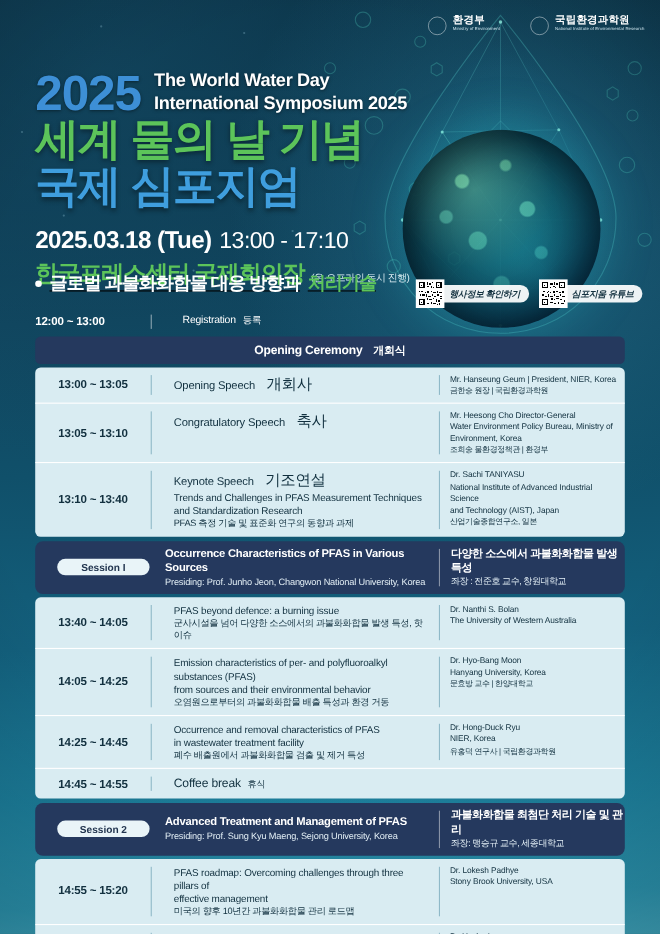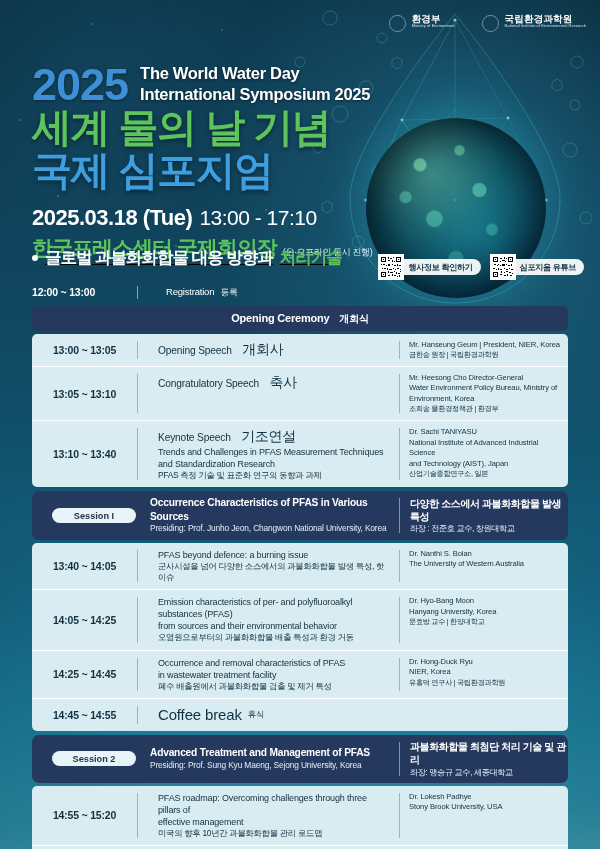--- a/index.html
+++ b/index.html
@@ -80,21 +80,21 @@
   .topic .t1 { font-size:16.5px; font-weight:bold; color:#ffffff; letter-spacing:-1px; }
   .topic .t2 { font-size:16.5px; font-weight:bold; color:#5cc45a; letter-spacing:-1px; }
 
   
   .qrwrap { position:absolute; right:16px; top:254px; display:flex; gap:9px; z-index:6; }
   .qritem { position:relative; display:flex; align-items:center; }
   .qrimg { width:26px; height:26px; background:#fff; padding:1.5px; position:relative; z-index:2; }
   .qrpill {
     margin-left:-9px; padding:2.5px 8px 2.5px 13px;
     background:rgba(255,255,255,.93); border-radius:9px;
-    font-size:8.2px; font-weight:bold; color:#13313f; white-space:nowrap; letter-spacing:-.4px;
+    font-size:8.2px; font-weight:bold; color:#13313f; white-space:nowrap; letter-spacing:-.4px;font-style:italic;
   }
 
   
   .sched { position:absolute; left:32px; top:282px; width:536px; z-index:5; }
   .prerow {
     display:flex; align-items:center; height:20px; color:#ffffff;
   }
   .prerow .time { width:105px; font-size:10.5px; font-weight:bold; letter-spacing:-.2px;}
   .prerow .sep { width:1px; height:13px; background:rgba(255,255,255,.5); }
   .prerow .desc { padding-left:28px; font-size:9.5px; letter-spacing:-.2px; }
@@ -118,21 +118,21 @@
   .srow .mid { flex:1; padding:6px 8px 6px 20px; min-width:0; }
   .srow .vsep2 { width:1px; background:#8fb9c8; margin:7px 0; flex:none; }
   .srow .right { width:168px; flex:none; padding:6px 6px 6px 9px; }
   .t-en { font-size:9px; color:#11303f; line-height:1.34; letter-spacing:-.15px; }
   .t-en.big { font-size:10.2px; }
   .t-kr { font-size:8.4px; color:#11303f; line-height:1.34; letter-spacing:-.3px; }
   .t-kr.big { font-size:14px; }
   .sp-en { font-size:7.6px; color:#11303f; line-height:1.38; letter-spacing:-.1px; }
   .sp-kr { font-size:7.2px; color:#11303f; line-height:1.38; letter-spacing:-.3px; }
   .srow.simple .mid { display:flex; align-items:center; padding-left:20px; }
-  .srow.simple .t-en { font-size:15px; }
+  .srow.simple .t-en { font-size:11px; }
 
   .sessbar {
     background:#25395e; border-radius:7px; margin-top:4px;
     display:flex; align-items:center; padding:5px 0; color:#fff;
   }
   .sessbar .badge {
     width:84px; flex:none; margin-left:20px; text-align:center;
     background:#e9f4f8; color:#22354f; font-size:9.2px; font-weight:bold;
     border-radius:10px; padding:2.5px 0;
   }

